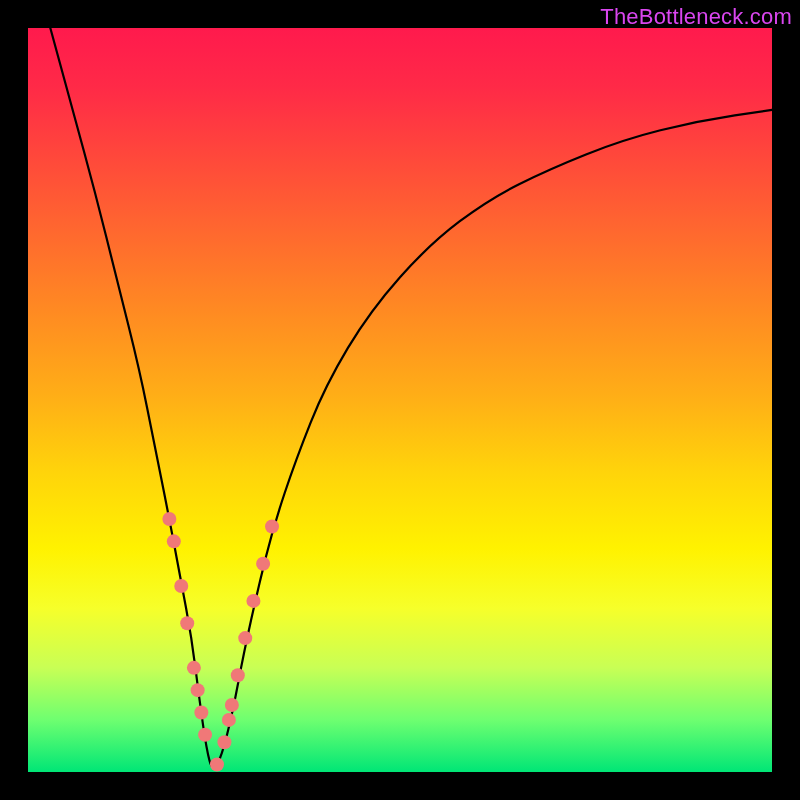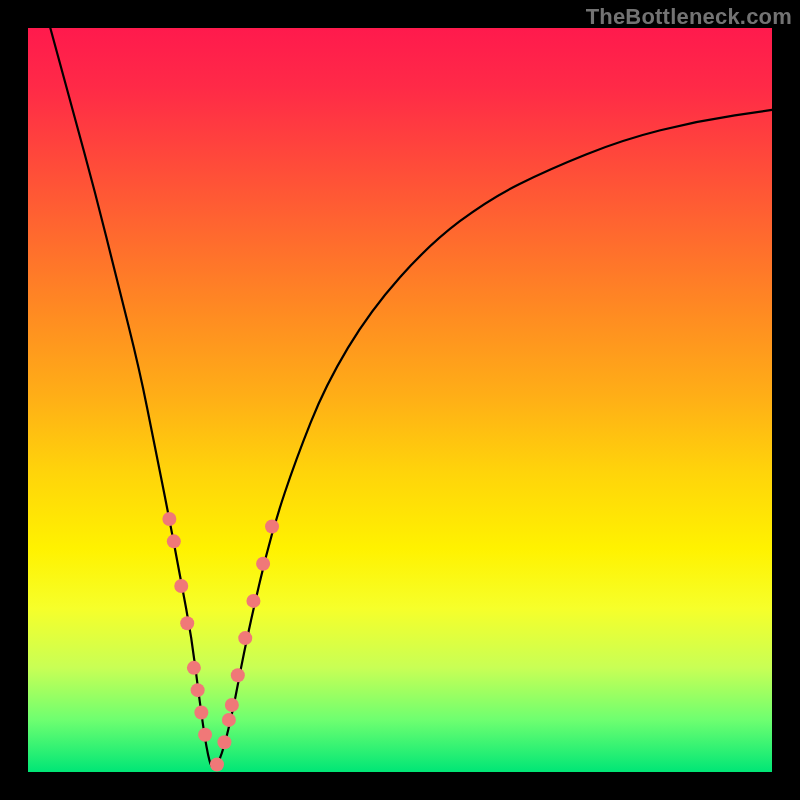--- a/index.html
+++ b/index.html
@@ -39,23 +39,23 @@
       #f6ff2a 78%,
       #c8ff55 86%,
       #6eff70 93%,
       #00e676 100%
     );
   }
   .watermark {
     position: absolute;
     top: 4px;
     right: 8px;
-    color: #737373;
+    color: #d946ef;
     font-size: 22px;
-    font-weight: 700;
+    font-weight: 400;
     letter-spacing: 0.2px;
     user-select: none;
   }
   svg.curve {
     position: absolute;
     left: 0;
     top: 0;
     width: 744px;
     height: 744px;
     overflow: visible;

